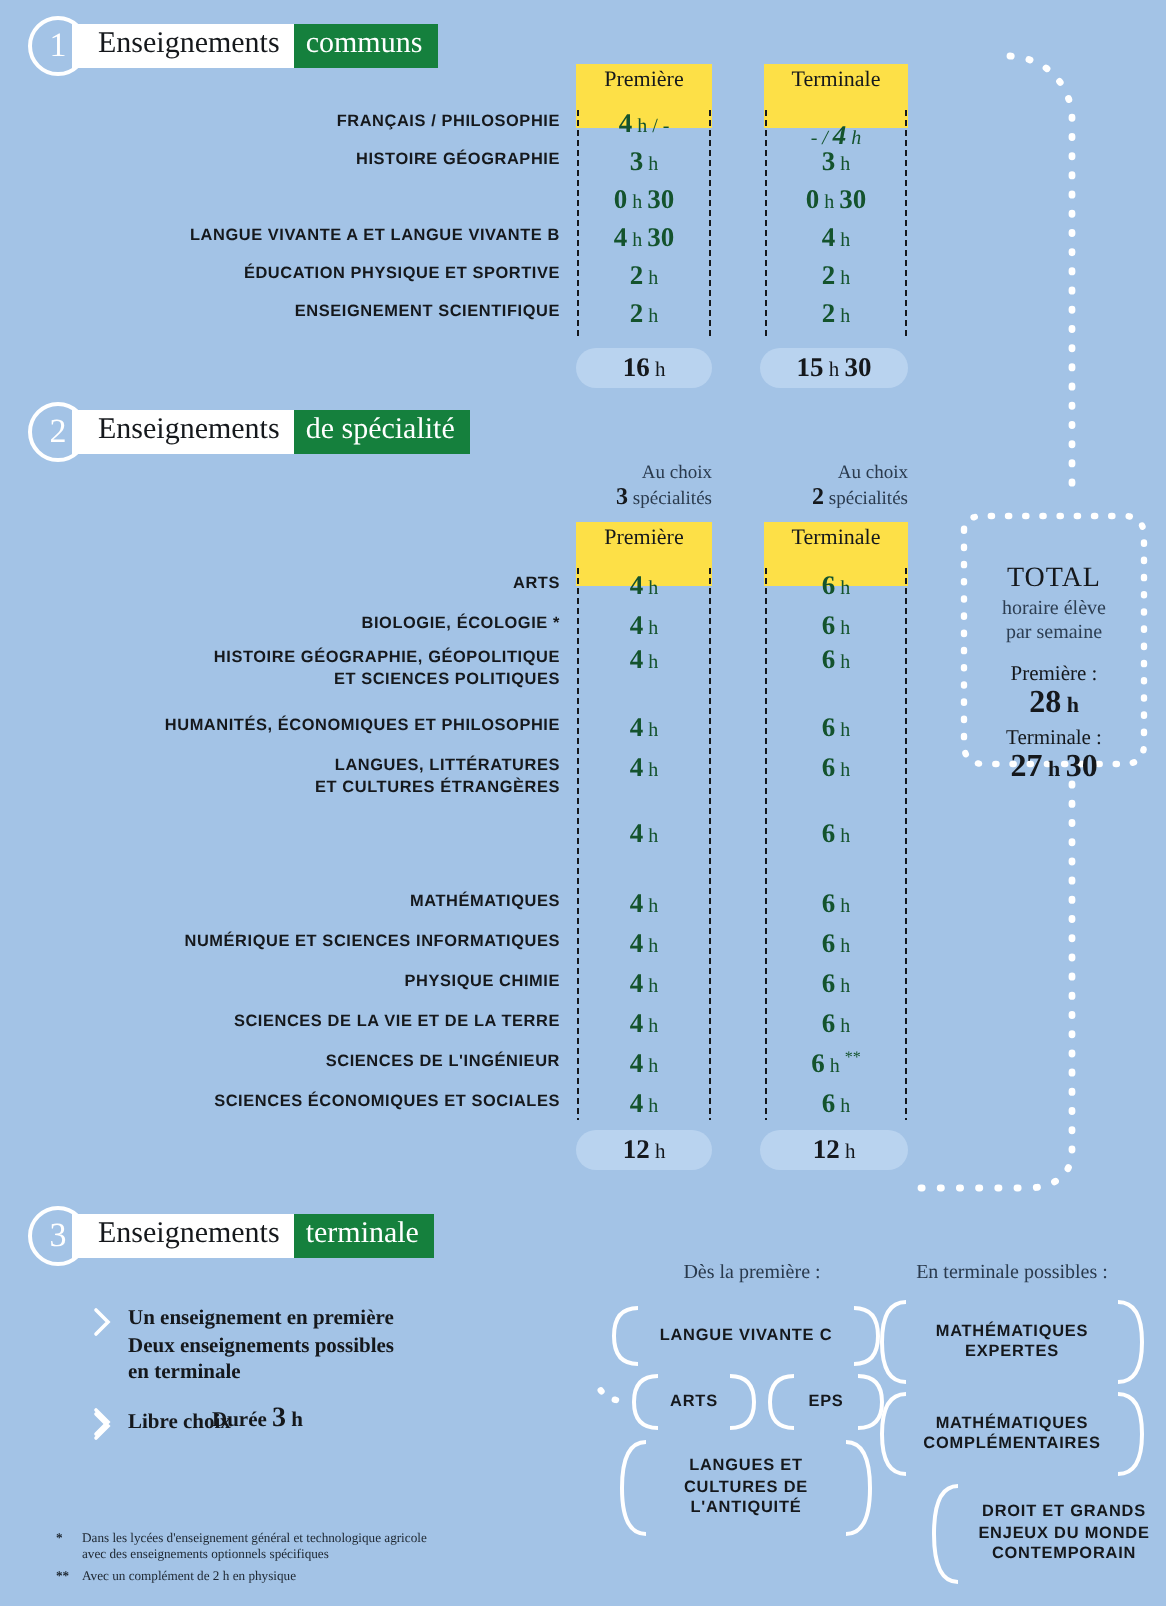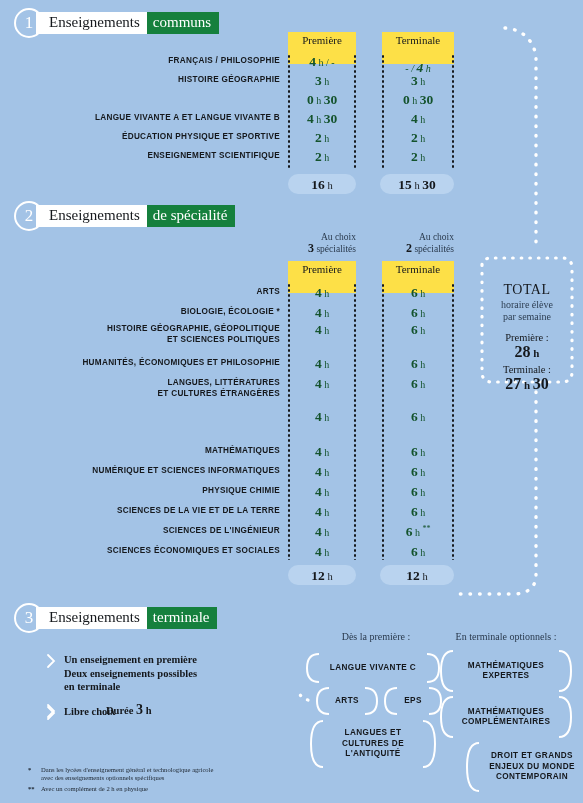--- a/index.html
+++ b/index.html
@@ -309,21 +309,21 @@
   </div>
 
   <div class="bullet" style="left:46px; top:703px; width:230px;gap:42px;">
     <svg class="chev" viewBox="0 0 11 16">
       <path d="M2 2 L8 8 L2 14" fill="none" stroke="#ffffff" stroke-width="1.8" stroke-linecap="round"></path>
     </svg>
     <div class="btext">Durée <span class="big">3</span> h</div>
   </div>
 
   <div class="opt-head" style="left:314px; top:631px; width:124px;">Dès la première :</div>
-  <div class="opt-head" style="left:432px; top:631px; width:148px;">En terminale optionnels :</div>
+  <div class="opt-head" style="left:432px; top:631px; width:148px;">En terminale possibles :</div>
 
   <div class="opill" style="left:306px; top:653px; width:134px; height:30px;">
     <svg class="brkt" style="left:0;" viewBox="0 0 14 30" preserveAspectRatio="none">
       <path d="M13 1 Q1 1 1 15 Q1 29 13 29" fill="none" stroke="#ffffff" stroke-width="2"></path>
     </svg>
     <svg class="brkt" style="right:0;" viewBox="0 0 14 30" preserveAspectRatio="none">
       <path d="M1 1 Q13 1 13 15 Q13 29 1 29" fill="none" stroke="#ffffff" stroke-width="2"></path>
     </svg>
     <span>LANGUE VIVANTE C</span>
   </div>

